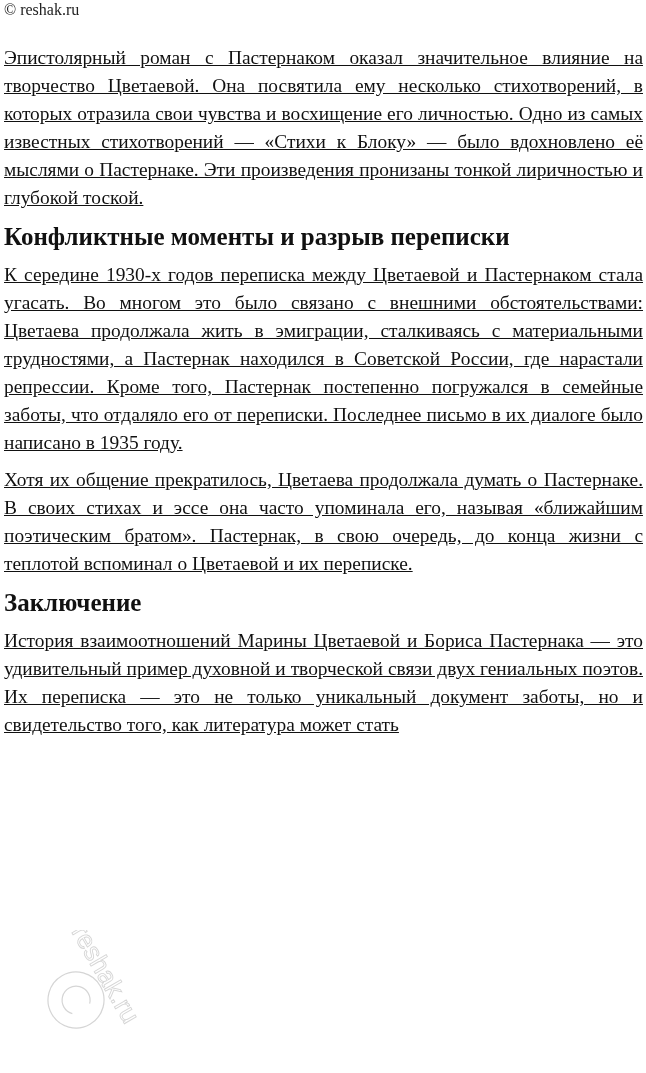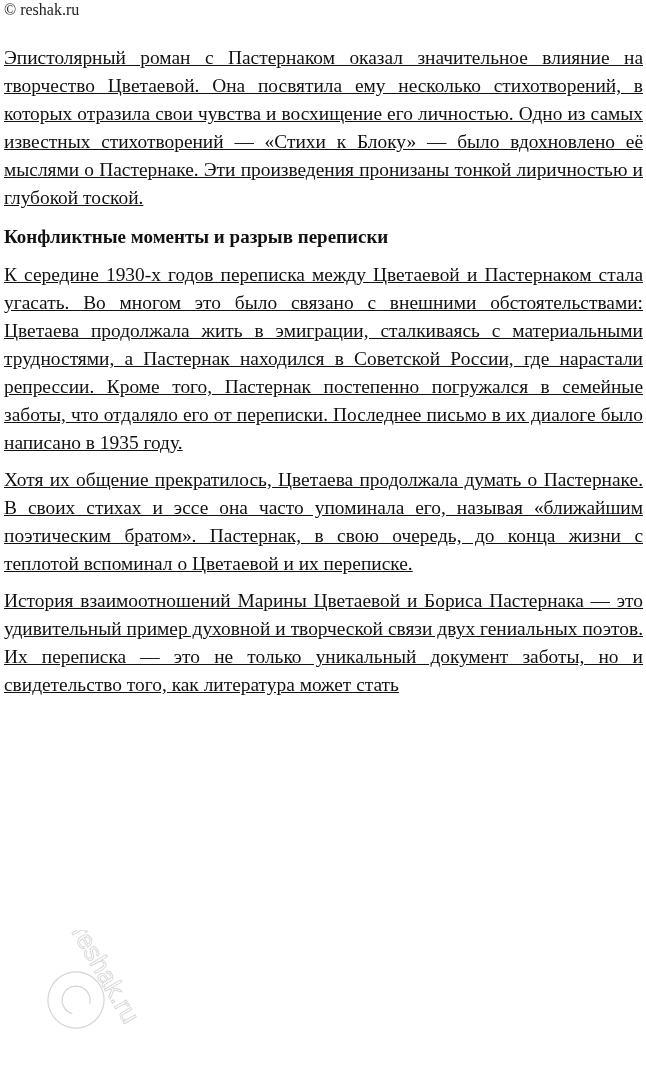--- a/index.html
+++ b/index.html
@@ -12,40 +12,41 @@
       position: absolute; left: 4px; right: 4px; top: 0; height: 22px;
       display: flex; justify-content: space-between; align-items: flex-start;
     }
     .header-title { font-weight: bold; font-size: 19.5px; line-height: 20px; }
     .header-site { font-size: 16px; line-height: 20px; color: #222; }
     .content { position: absolute; left: 4px; width: 639px; top: 36px; }
     p {
       margin: 8px 0 9px 0; font-size: 19.4px; line-height: 28px;
       text-align: justify; text-align-last: left; text-decoration: underline;
     }
-    h2 { margin: 0 0 8px 0; font-size: 19px; line-height: 32px; font-weight: bold; }
+    h2 { margin: 0 0 8px 0; font-size: 25px; line-height: 32px; font-weight: bold; }
     .watermark {
       position: absolute; left: 6px; top: 930px; width: 140px; height: 140px;
       pointer-events: none; opacity: 0.35;
     }
   </style>
 </head>
 <body>
 
 <div class="header">
   <span class="header-site">© reshak.ru</span>
 </div>
 
 <div class="content">
   <p>Эпистолярный роман с Пастернаком оказал значительное влияние на творчество Цветаевой. Она посвятила ему несколько стихотворений, в которых отразила свои чувства и восхищение его личностью. Одно из самых известных стихотворений — «Стихи к Блоку» — было вдохновлено её мыслями о Пастернаке. Эти произведения пронизаны тонкой лиричностью и глубокой тоской.</p>
 
   <h2>Конфликтные моменты и разрыв переписки</h2>
   <p>К середине 1930-х годов переписка между Цветаевой и Пастернаком стала угасать. Во многом это было связано с внешними обстоятельствами: Цветаева продолжала жить в эмиграции, сталкиваясь с материальными трудностями, а Пастернак находился в Советской России, где нарастали репрессии. Кроме того, Пастернак постепенно погружался в семейные заботы, что отдаляло его от переписки. Последнее письмо в их диалоге было написано в 1935 году.</p>
   <p>Хотя их общение прекратилось, Цветаева продолжала думать о Пастернаке. В своих стихах и эссе она часто упоминала его, называя «ближайшим поэтическим братом». Пастернак, в свою очередь, до конца жизни с теплотой вспоминал о Цветаевой и их переписке.</p>
 
+  <h2>Заключение</h2>
   <p>История взаимоотношений Марины Цветаевой и Бориса Пастернака — это удивительный пример духовной и творческой связи двух гениальных поэтов. Их переписка — это не только уникальный документ заботы, но и свидетельство того, как литература может стать</p>
 </div>
 
 <div class="watermark">
   <svg width="140" height="140" viewBox="0 0 140 140">
     <g transform="rotate(60 70 70)" fill="none" stroke="#888" stroke-width="1.2">
       <circle cx="70" cy="70" r="28"></circle>
       <path d="M80 60 A14 14 0 1 0 80 80"></path>
     </g>
     <text x="70" y="70" font-family="Liberation Sans, sans-serif" font-size="26" fill="none" stroke="#888" stroke-width="0.9" transform="rotate(60 70 70) translate(-62 -30)">reshak.ru</text>

